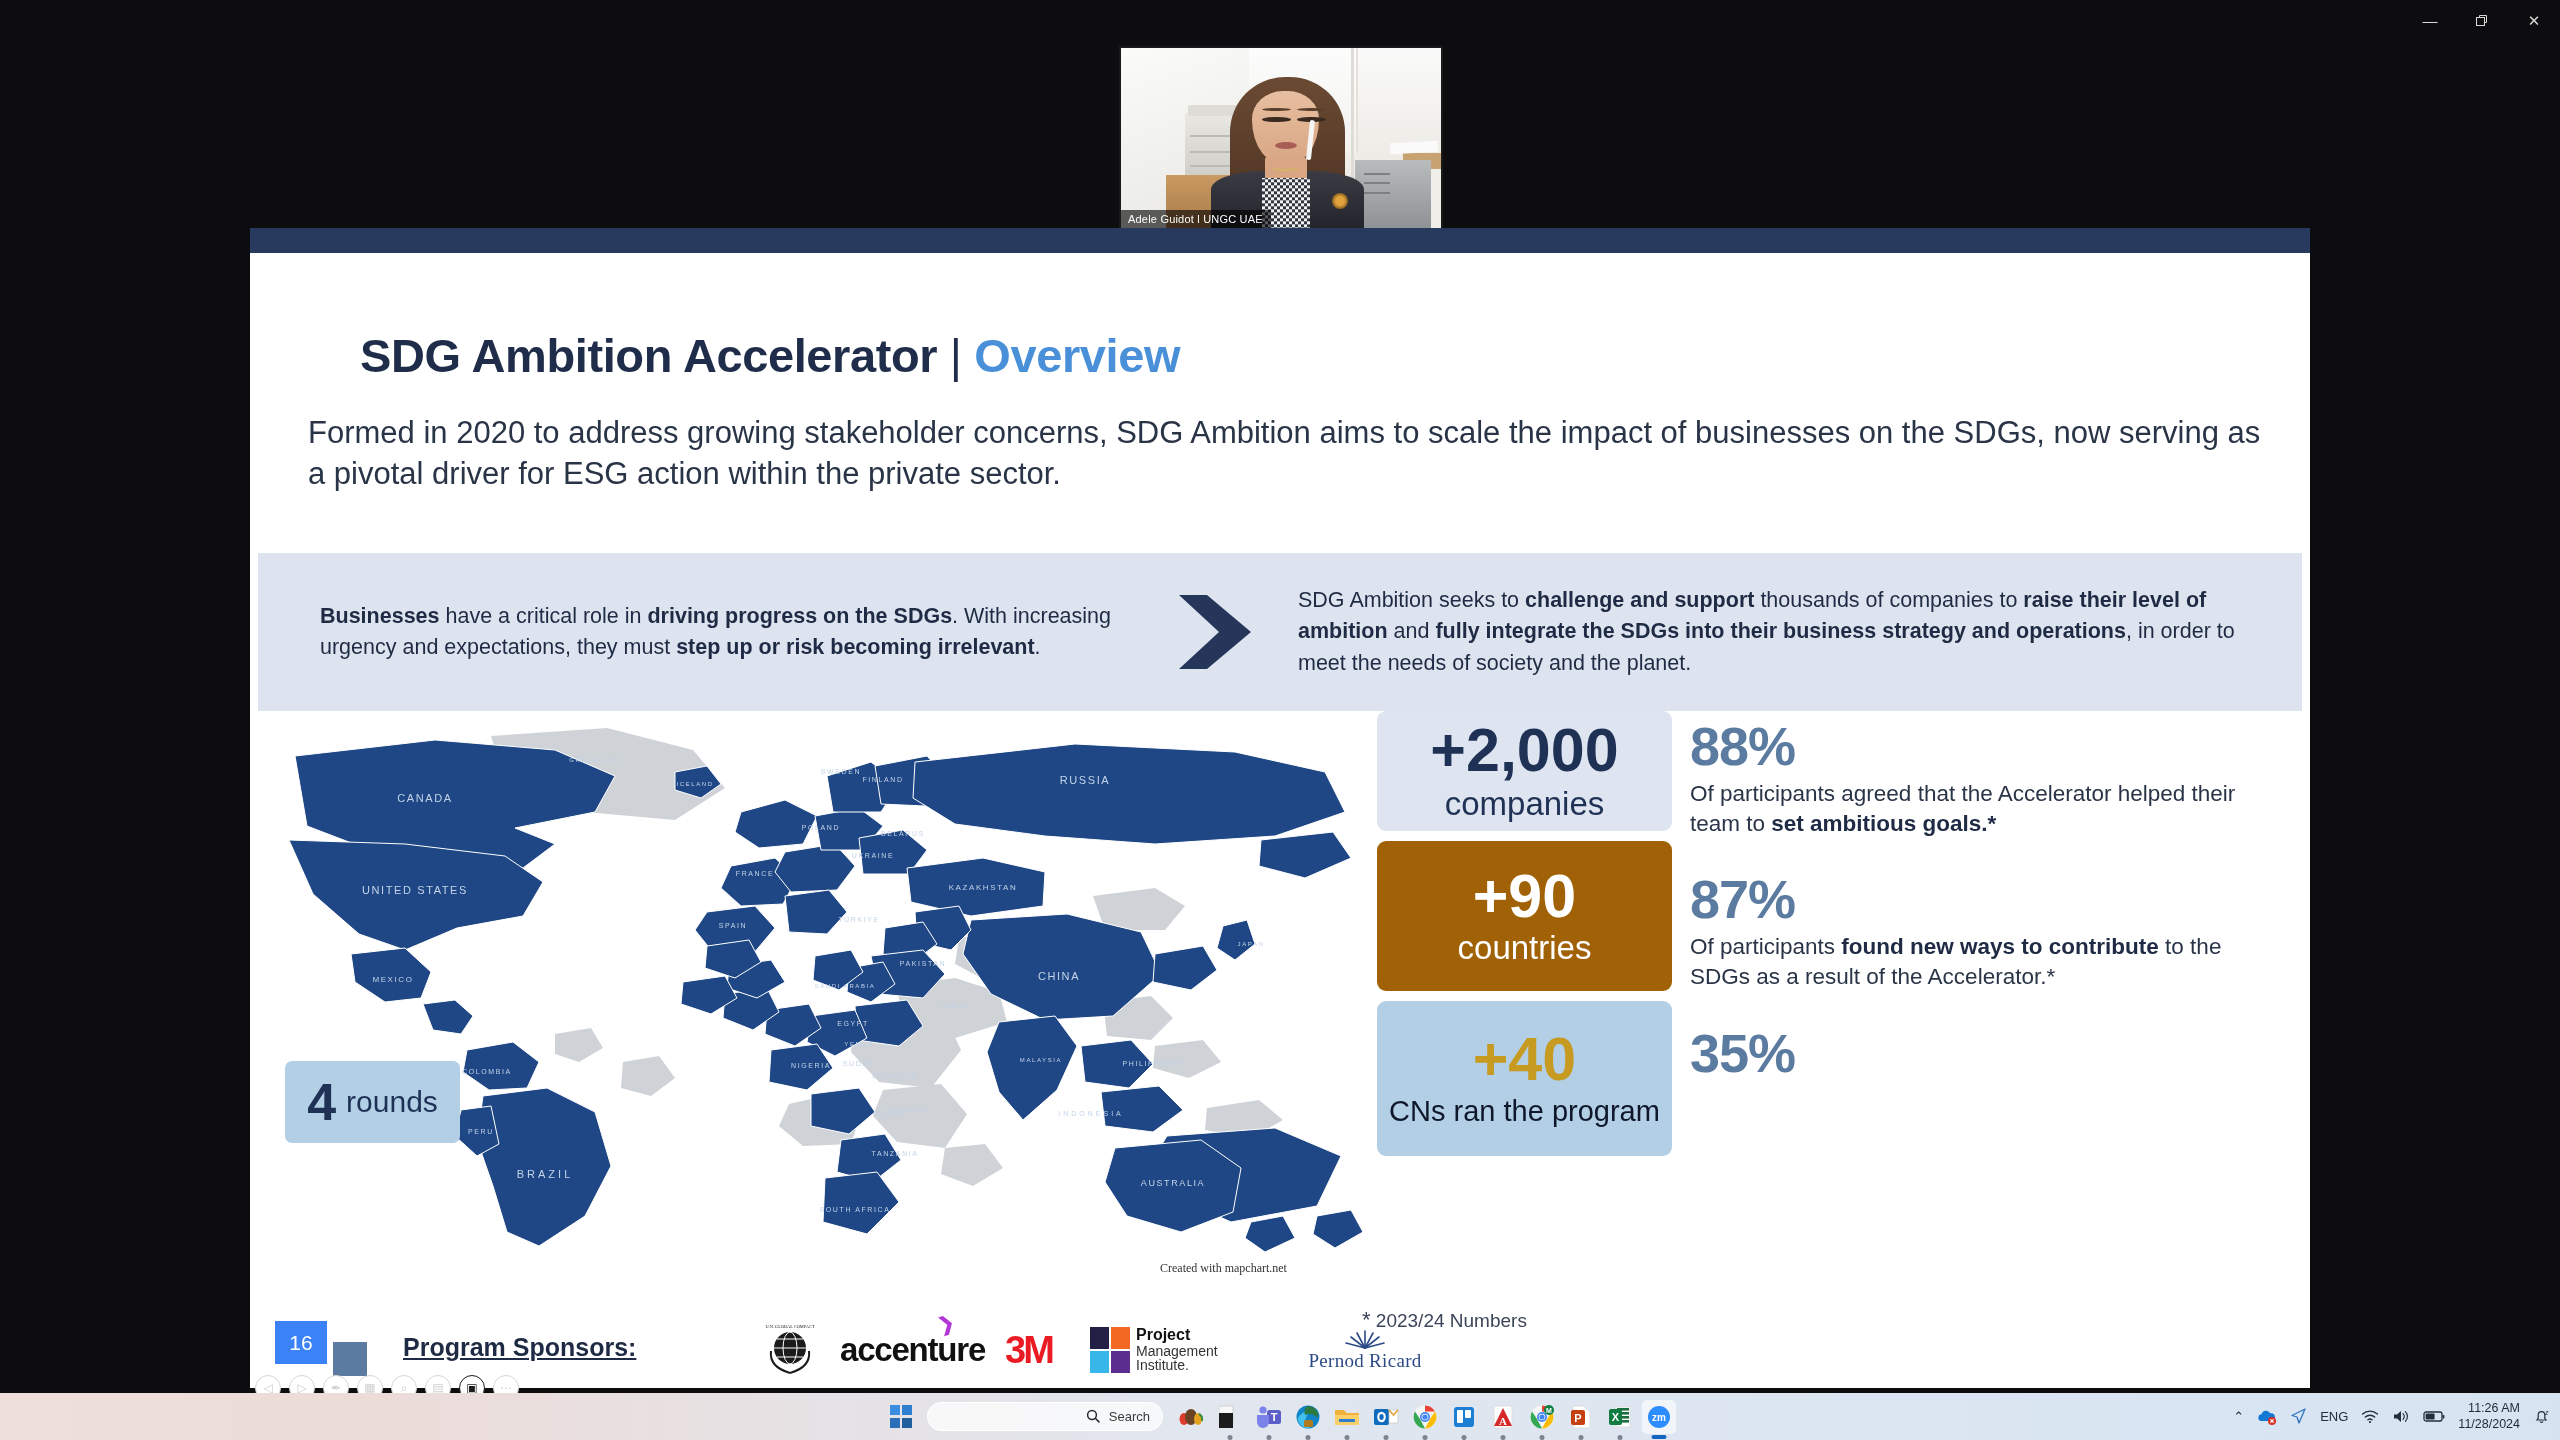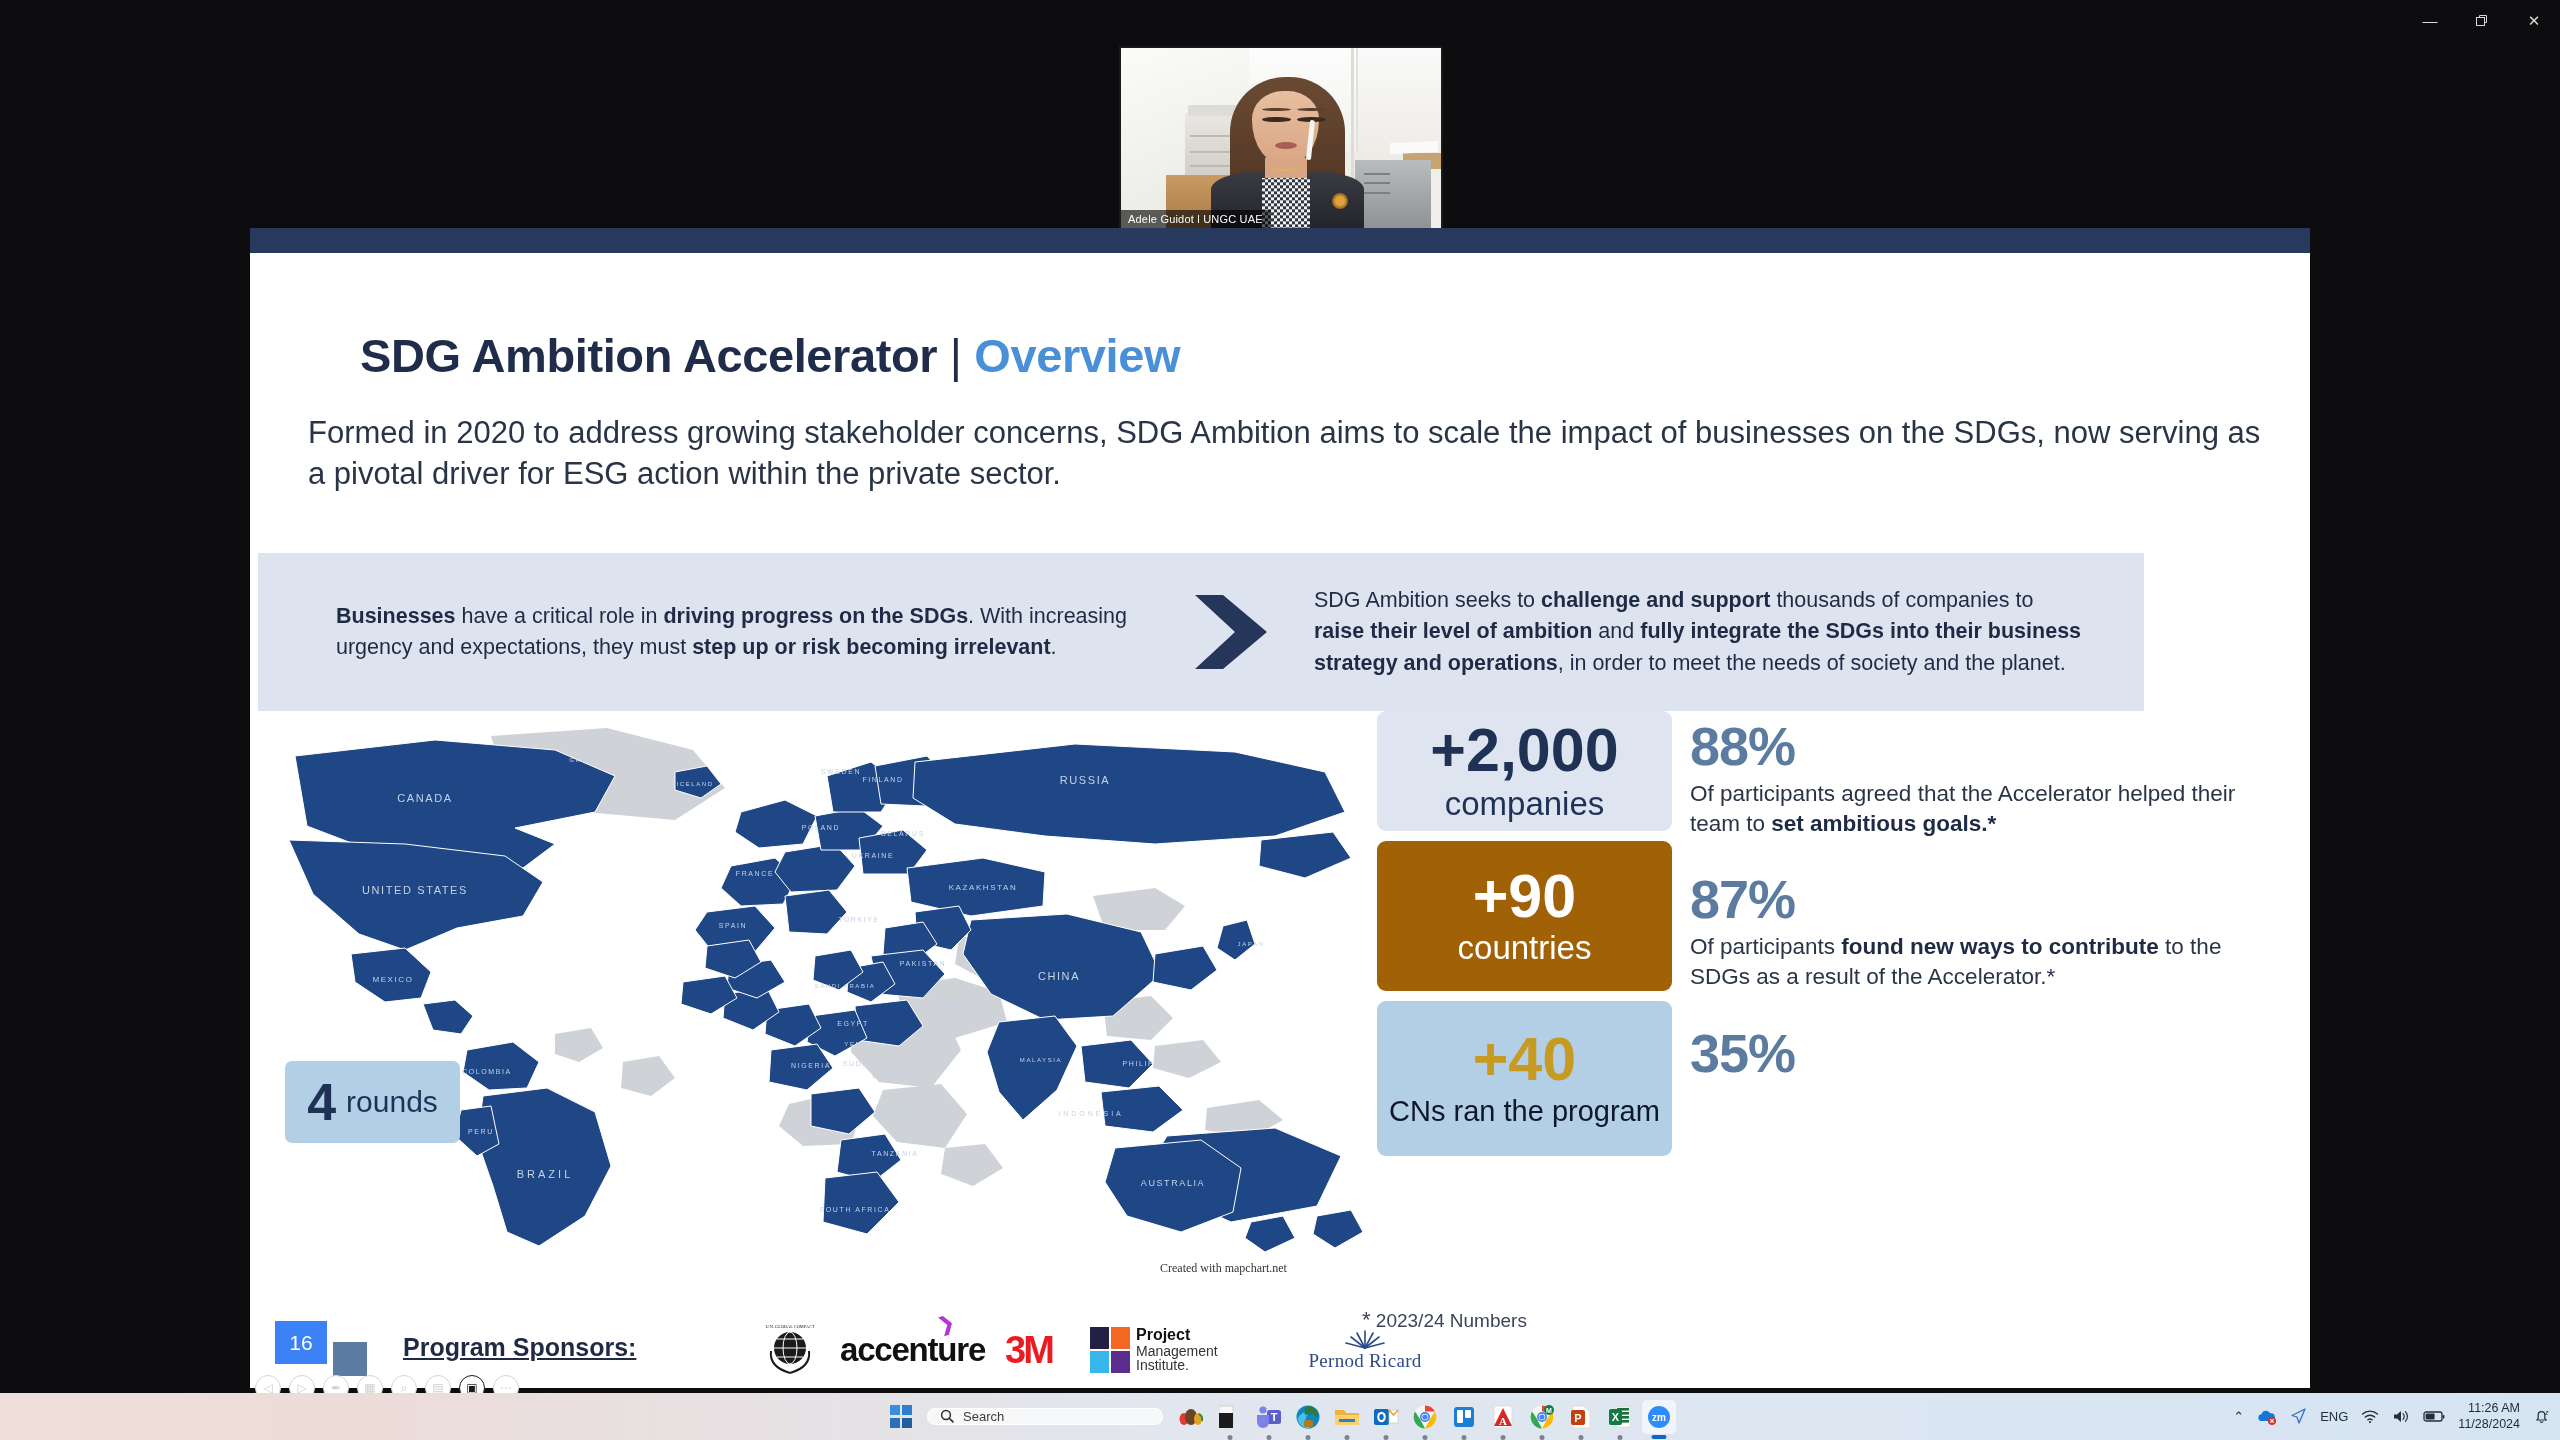--- a/index.html
+++ b/index.html
@@ -71,22 +71,22 @@
 
   .slide-title { position:absolute; left:110px; top:100px; font-size:47px; font-weight:bold;
                  color:#1f2d4a; letter-spacing:-0.4px; white-space:nowrap; }
   .slide-title .accent { color:#4a90d9; }
   .slide-title .bar { color:#1f2d4a; font-weight:normal; }
 
   .slide-intro { position:absolute; left:58px; top:185px; width:1960px;
                  font-size:31px; line-height:1.32; color:#2a3447; }
 
   
-  .banner { position:absolute; left:8px; top:325px; width:1886px; height:158px;
-            background:#dde4ef; display:flex; align-items:center;padding-left:16px; }
+  .banner { position:absolute; left:8px; top:325px; width:2044px; height:158px;
+            background:#dde4ef; display:flex; align-items:center; }
   .banner-left { width:880px; padding-left:62px; font-size:21.5px; line-height:1.44; color:#1f2b44; }
   .banner-arrow { width:150px; display:flex; align-items:center; justify-content:center; }
   .banner-right { flex:1; padding-right:56px; padding-left:10px;
                   font-size:21.5px; line-height:1.46; color:#1f2b44; }
   .banner b { font-weight:bold; }
 
   
   .content { position:absolute; left:0; top:483px; width:100%; height:677px; }
 
   
@@ -170,23 +170,23 @@
   .tb-ico { width:34px; height:34px; display:flex; align-items:center; justify-content:center;
             position:relative; border-radius:5px; }
   .tb-ico .dot { position:absolute; bottom:-6px; left:50%; transform:translateX(-50%);
                  width:5px; height:5px; border-radius:50%; background:#7d8490; }
   .tb-ico.act { background:rgba(255,255,255,.6); }
   .tb-ico.act .dot { width:15px; height:3.4px; border-radius:2px; background:#1565c0; bottom:-5px; }
   .tb-start { display:grid; grid-template-columns:10px 10px; grid-template-rows:10px 10px; gap:2.5px; }
   .tb-start i { background:#2f7fd1; display:block; }
   .tb-start i:nth-child(1){background:#3a8de0} .tb-start i:nth-child(2){background:#2f7fd1}
   .tb-start i:nth-child(3){background:#2a6fb8} .tb-start i:nth-child(4){background:#1f5f9e}
-  .tb-search { height:17px; width:236px; background:rgba(255,255,255,.72); border-radius:15px;
+  .tb-search { height:29px; width:236px; background:rgba(255,255,255,.72); border-radius:15px;
                display:flex; align-items:center; padding:0 12px; gap:8px; margin:0 6px 0 4px;
-               border:1px solid rgba(255,255,255,.9); }
+               border:1px solid rgba(255,255,255,.9);justify-content:flex-end; }
   .tb-search span { font-size:13px; color:#3b3b3b; }
   .tb-right { position:absolute; right:10px; top:0; height:47px; display:flex; align-items:center; gap:13px; }
   .tray-i { font-size:13px; color:#22303c; display:flex; align-items:center; }
   .tb-clock { text-align:right; line-height:1.25; color:#1c2b38; font-size:12.5px; }
 
   .sq { display:block; }
 </style>
 </head>
 <body>
 

